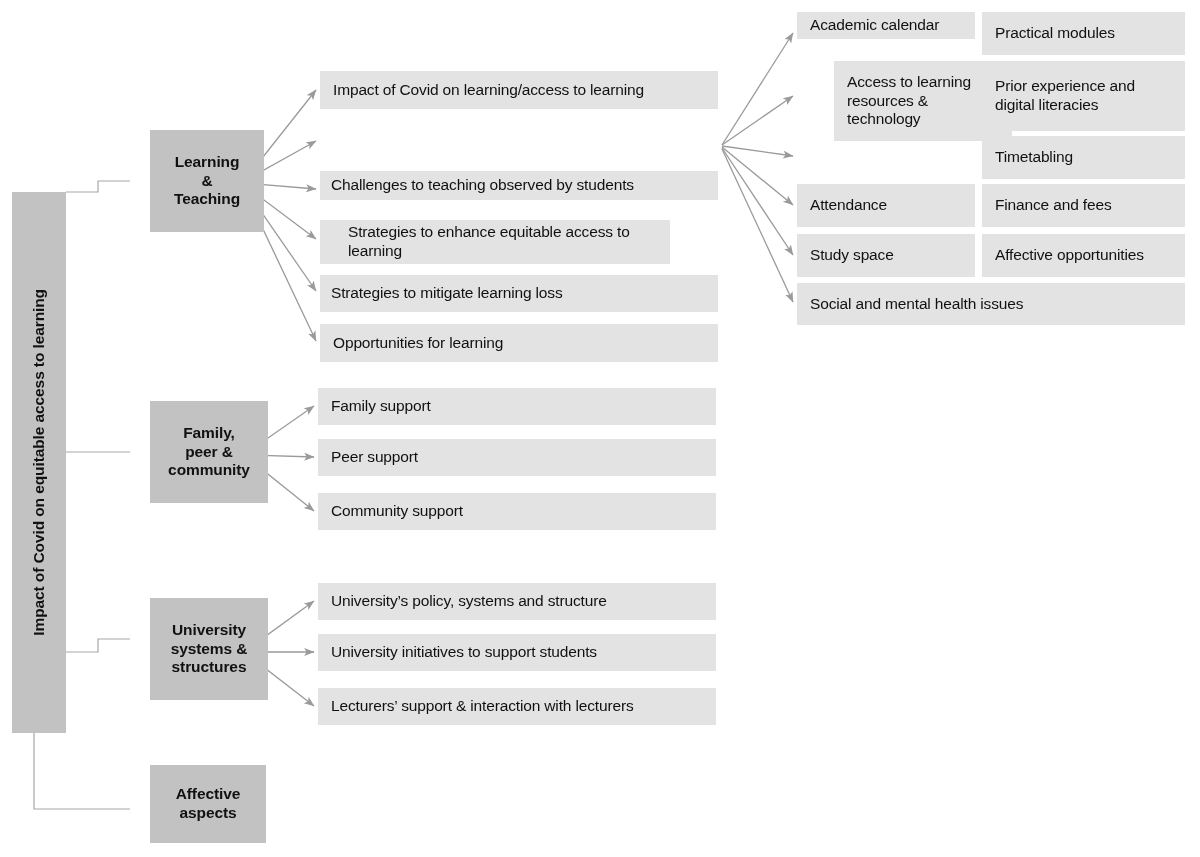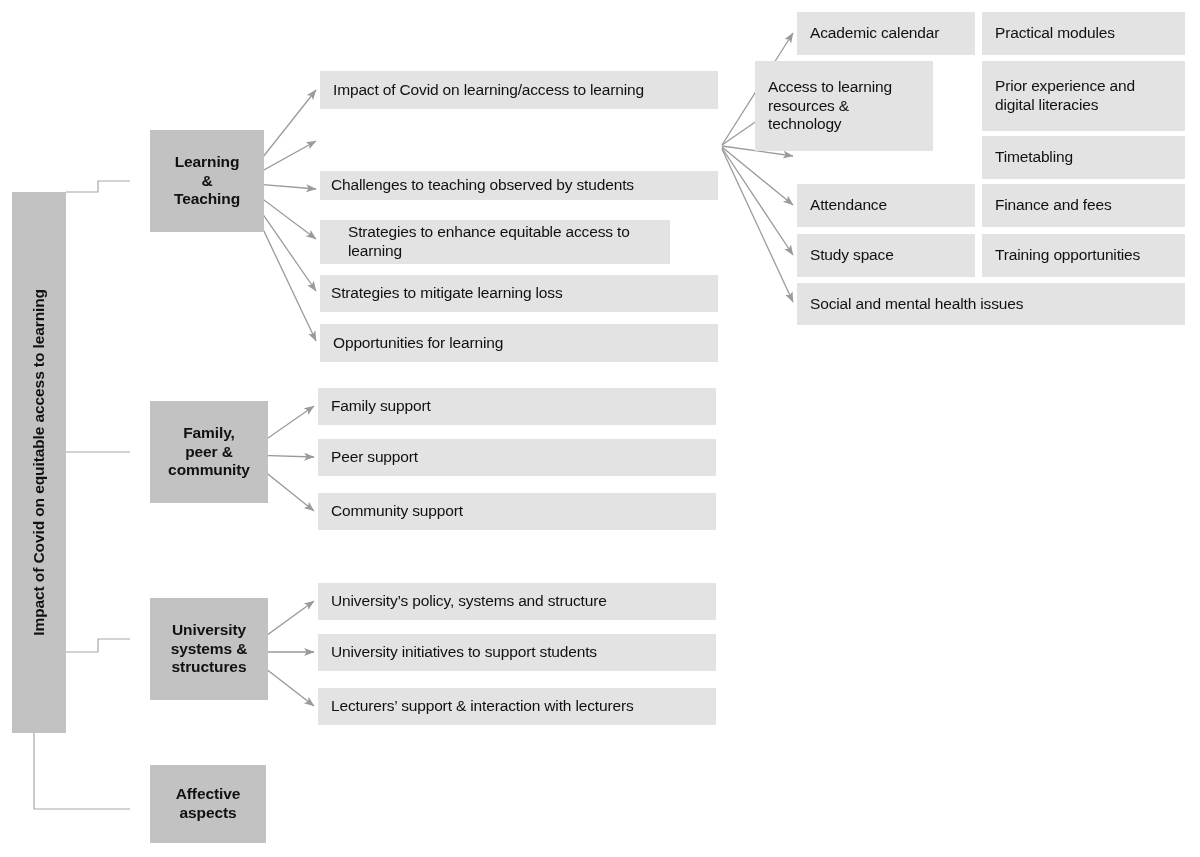--- a/index.html
+++ b/index.html
@@ -167,25 +167,25 @@
   </div>
 
   <div class="node leaf tight" style="left:320px; top:275px; width:398px; height:37px;">
     <span>Strategies to mitigate learning loss</span>
   </div>
 
   <div class="node leaf" style="left:320px; top:324px; width:398px; height:38px;">
     <span>Opportunities for learning</span>
   </div>
 
-  <div class="node leaf" style="left:797px; top:12px; width:178px; height:43px;">
+  <div class="node leaf" style="left:797px; top:12px; width:178px; height:27px;">
     <span>Academic calendar</span>
   </div>
 
-  <div class="node leaf" style="left:755px; top:61px; width:178px; height:90px;">
+  <div class="node leaf" style="left:834px; top:61px; width:178px; height:80px;">
     <span>Access to learning resources &amp; technology</span>
   </div>
 
 
   <div class="node leaf" style="left:797px; top:184px; width:178px; height:43px;">
     <span>Attendance</span>
   </div>
 
   <div class="node leaf" style="left:797px; top:234px; width:178px; height:43px;">
     <span>Study space</span>
@@ -201,21 +201,21 @@
 
   <div class="node leaf" style="left:982px; top:136px; width:203px; height:43px;">
     <span>Timetabling</span>
   </div>
 
   <div class="node leaf" style="left:982px; top:184px; width:203px; height:43px;">
     <span>Finance and fees</span>
   </div>
 
   <div class="node leaf" style="left:982px; top:234px; width:203px; height:43px;">
-    <span>Training opportunities</span>
+    <span>Affective opportunities</span>
   </div>
 
   <div class="node leaf" style="left:797px; top:283px; width:388px; height:42px;">
     <span>Social and mental health issues</span>
   </div>
 
   <div class="node leaf" style="left:318px; top:388px; width:398px; height:37px;">
     <span>Family support</span>
   </div>
 

